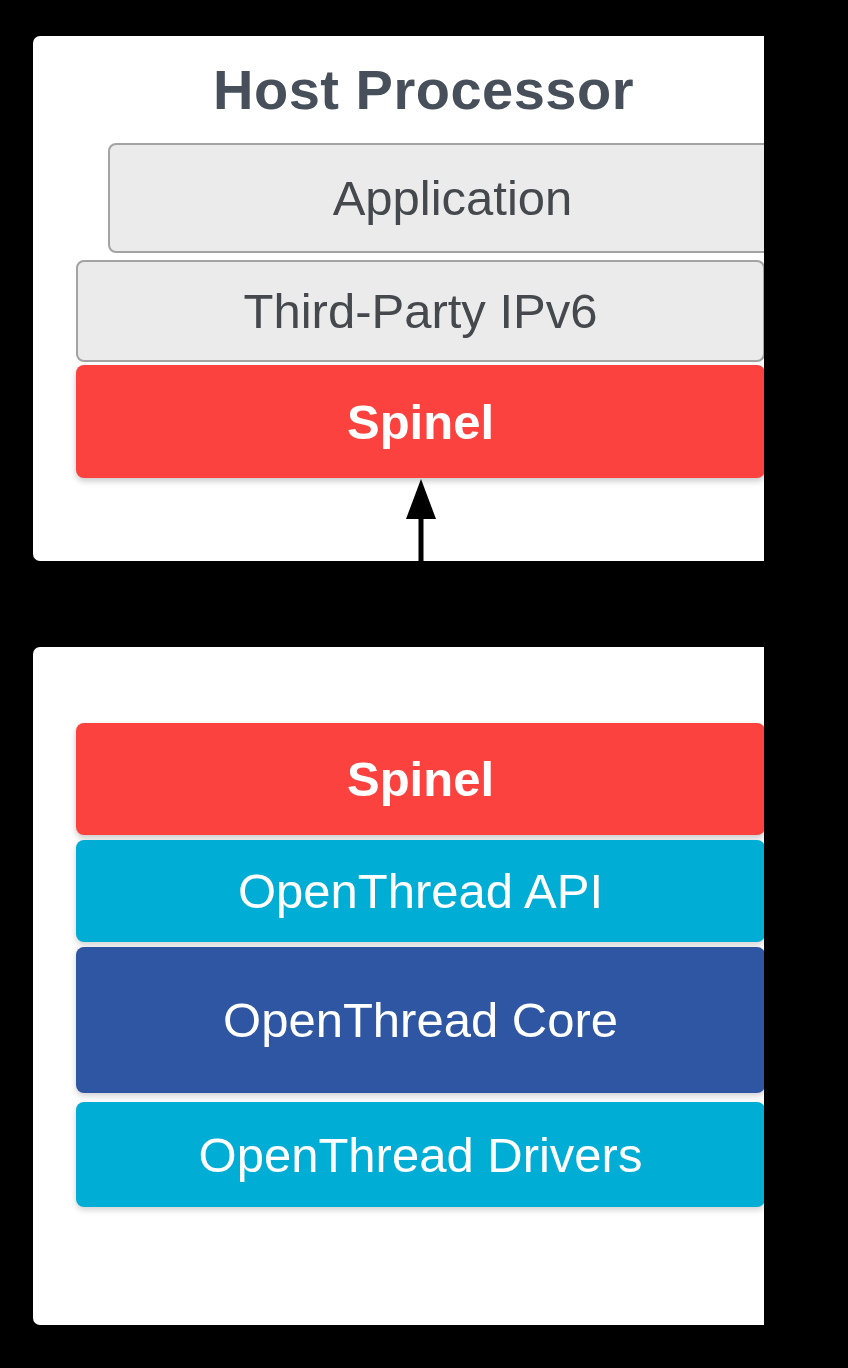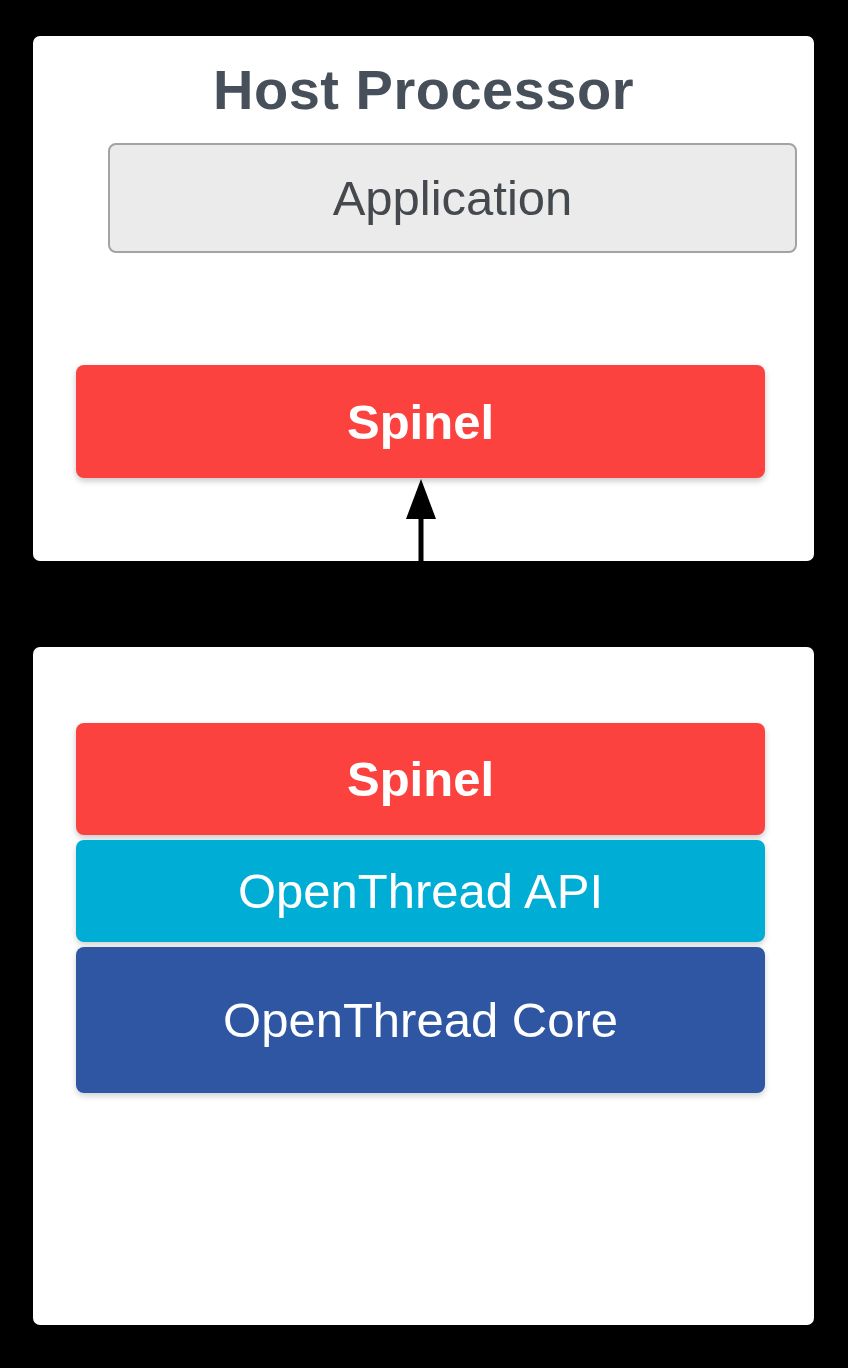--- a/index.html
+++ b/index.html
@@ -11,21 +11,21 @@
     --gray-box: #ebebeb;
     --gray-border: #a3a3a3;
     --title-text: #47505a;
     --gray-text: #45494e;
     --white-text: #ffffff;
   }
   * { margin: 0; padding: 0; box-sizing: border-box; }
   html, body { background: var(--background); }
   .canvas {
     position: relative;
-    width: 848px;
+    width: 764px;
     height: 1368px;
     background: var(--background);
     font-family: "Liberation Sans", sans-serif;
     overflow: hidden;
   }
   .card {
     position: absolute;
     left: 33px;
     width: 781px;
     background: var(--card);
@@ -101,28 +101,30 @@
   }
 </style>
 </head>
 <body>
 
 <div class="canvas">
 
   <section class="card host-card">
     <div class="card-title host-title">Host Processor</div>
     <div class="layer gray l-app">Application</div>
+    <div class="layer gray l-ipv6">Third-Party IPv6</div>
     <div class="layer red l-spinel-host">Spinel</div>
   </section>
 
   <svg class="connector" viewBox="0 0 32 242" aria-hidden="true">
     <polygon points="16,0 1,40 31,40" fill="#000000"></polygon>
     <rect x="13.5" y="36" width="5" height="170" fill="#000000"></rect>
     <polygon points="16,242 1,202 31,202" fill="#000000"></polygon>
   </svg>
 
   <section class="card soc-card">
     <div class="layer red l-spinel-soc">Spinel</div>
     <div class="layer cyan l-api">OpenThread API</div>
     <div class="layer blue l-core">OpenThread Core</div>
+    <div class="layer cyan l-drivers">OpenThread Drivers</div>
   </section>
 
 </div>
 
 </body></html>

